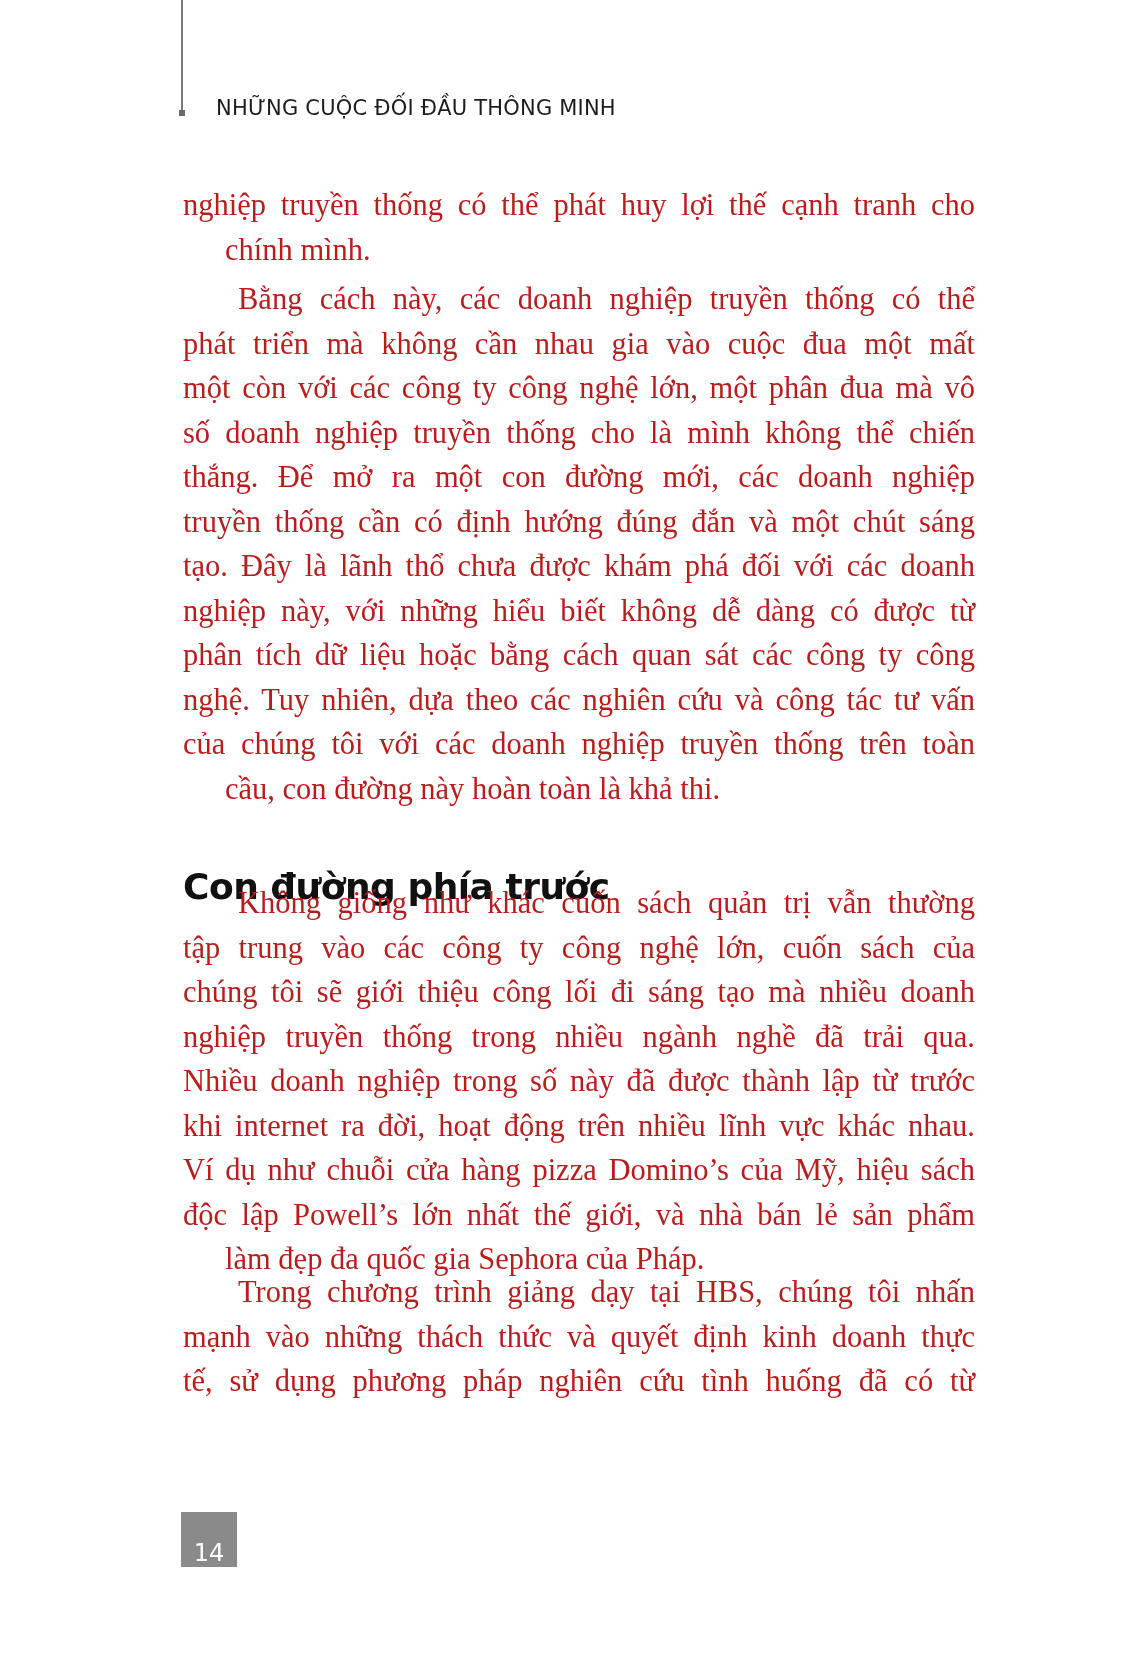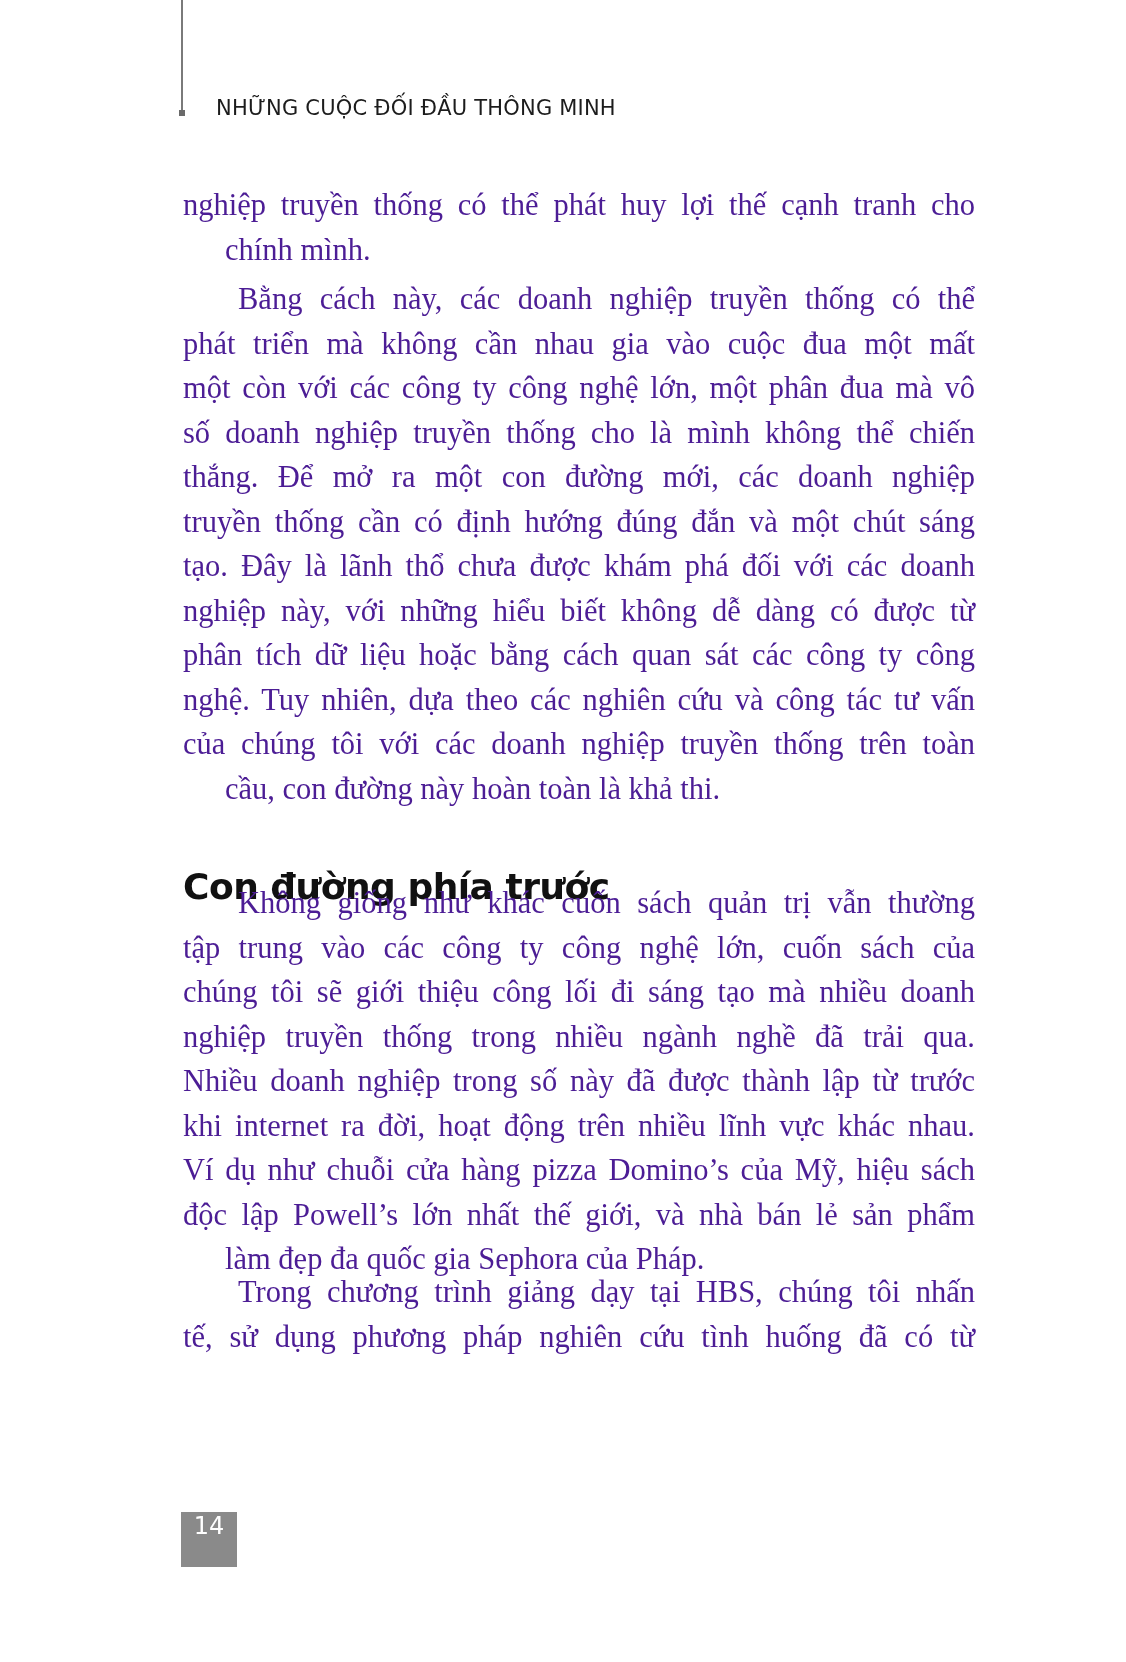--- a/index.html
+++ b/index.html
@@ -41,21 +41,21 @@
       white-space: nowrap;
     }
     .text-block {
       position: absolute;
       left: 183px;
       width: 792px;
       font-family: "Liberation Serif", serif;
       font-size: 30.5px;
       line-height: 44.5px;
       text-align: justify;
-      color: #4c1d95;
+      color: #b91c1c;
     }
     .text-block p {
       margin: 0;
     }
     .line {
       display: block;
       text-align: justify;
       text-align-last: justify;
       white-space: nowrap;
     }
@@ -78,21 +78,21 @@
       position: absolute;
       left: 181px;
       top: 1512px;
       width: 56px;
       height: 55px;
       background: #8a8a8a;
       color: #ffffff;
       font-family: "DejaVu Sans", sans-serif;
       font-size: 24px;
       display: flex;
-      align-items: flex-start;
+      align-items: flex-end;
       justify-content: center;
     }
   </style>
 </head>
 <body>
 
 <div class="header-rule"></div>
 <div class="header-rule-cap"></div>
 <div class="running-head">NHỮNG CUỘC ĐỐI ĐẦU THÔNG MINH</div>
 
@@ -132,19 +132,20 @@
     <span class="line">khi internet ra đời, hoạt động trên nhiều lĩnh vực khác nhau.</span>
     <span class="line">Ví dụ như chuỗi cửa hàng pizza Domino’s của Mỹ, hiệu sách</span>
     <span class="line">độc lập Powell’s lớn nhất thế giới, và nhà bán lẻ sản phẩm</span>
     <span class="line last">làm đẹp đa quốc gia Sephora của Pháp.</span>
   </p>
 </div>
 
 <div class="text-block" style="top:1270px;">
   <p>
     <span class="line" style="padding-left:55px;">Trong chương trình giảng dạy tại HBS, chúng tôi nhấn</span>
+    <span class="line">mạnh vào những thách thức và quyết định kinh doanh thực</span>
     <span class="line">tế, sử dụng phương pháp nghiên cứu tình huống đã có từ</span>
   </p>
 </div>
 
 <div class="page-number">
   <span>14</span>
 </div>
 
 </body></html>

